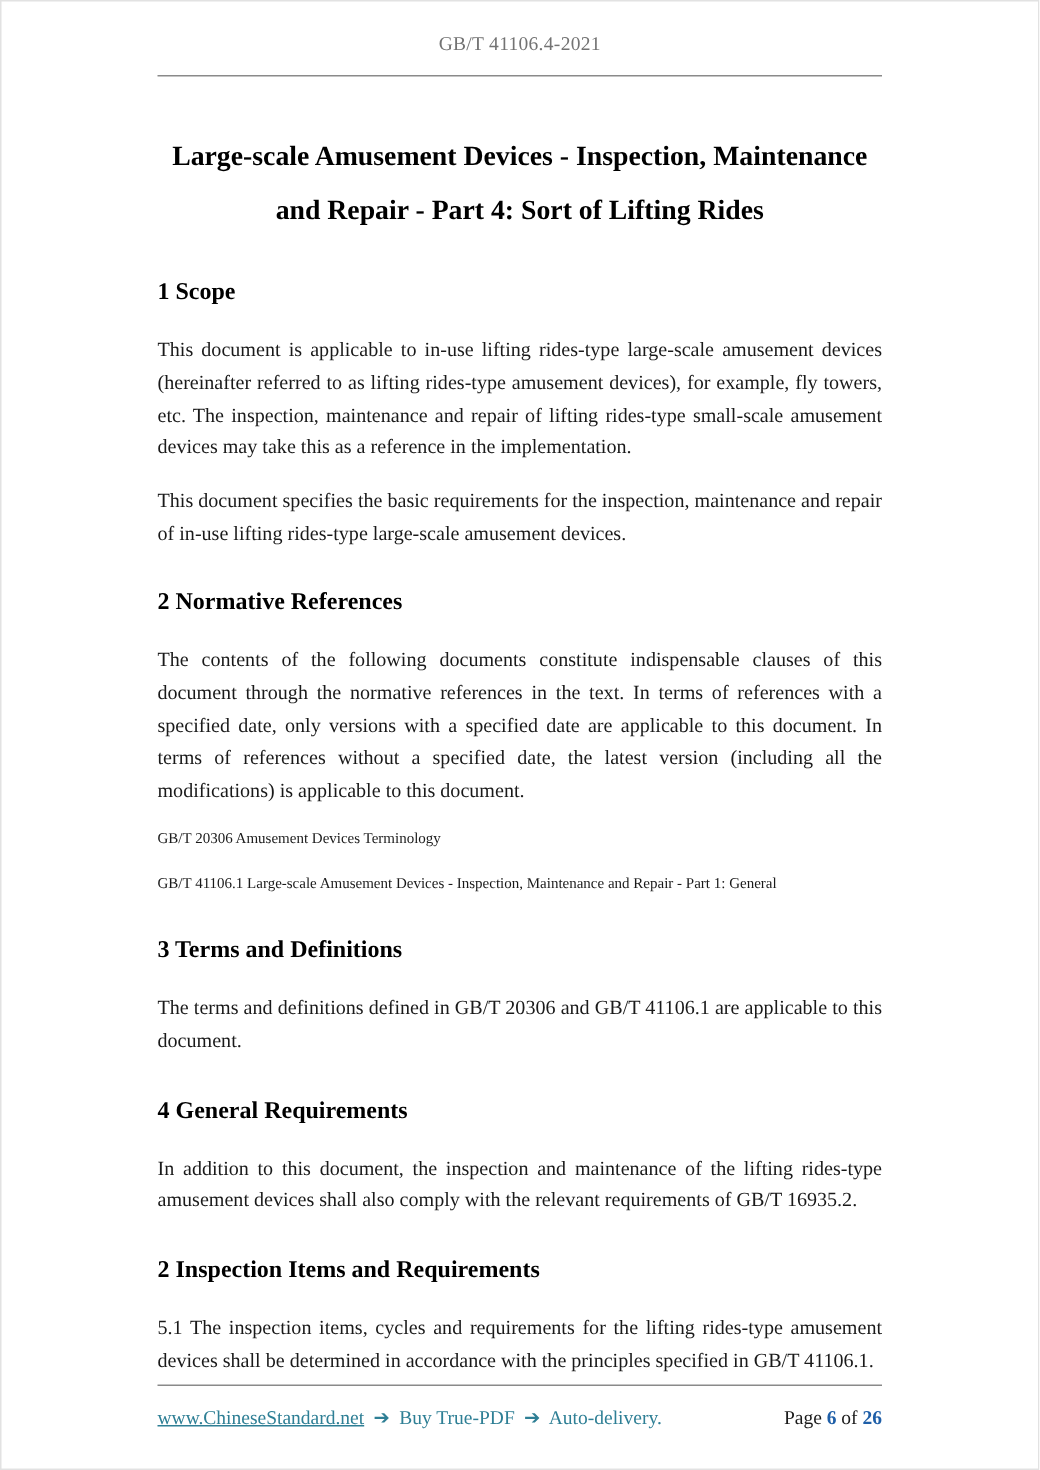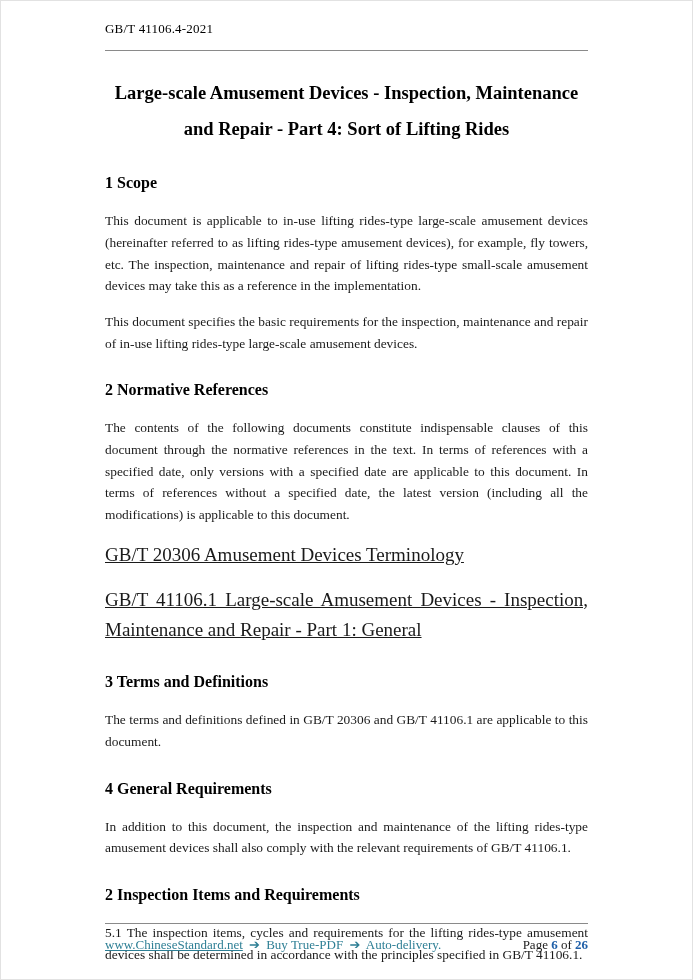--- a/index.html
+++ b/index.html
@@ -10,56 +10,56 @@
     height: 980px;
     margin: 0 auto;
     background: #ffffff;
     border: 1px solid #e2e2e2;
     font-family: "Liberation Serif", serif;
     color: #1a1a1a;
     padding: 20px 104px 0 104px;
     overflow: hidden;
   }
   .doc-code {
-    color: #000000;
+    text-align: center;
+    color: #737373;
     font-size: 13px;
     letter-spacing: 0.2px;
   }
   .rule {
     border: none;
     border-top: 1px solid #8a8a8a;
     height: 0;
   }
   .header-rule { margin-top: 13px; }
   .title {
-    margin-top: 24px;
+    margin-top: 36px;
     text-align: center;
     font-size: 18.5px;
     font-weight: bold;
     line-height: 1.95;
     color: #000;
   }
   .section-heading {
     font-size: 16px;
     font-weight: bold;
     color: #000;
     margin: 27px 0 18px 0;
   }
   p.body-text {
     font-size: 13.4px;
     line-height: 1.62;
     text-align: justify;
     margin-bottom: 14px;
   }
   p.ref-text {
-    font-size: 19px;
+    font-size: 10px;
     line-height: 1.62;
     text-align: justify;
     margin-bottom: 14px;
-    text-decoration: underline;
   }
   .clause-num { font-weight: normal; }
   .footer {
     position: absolute;
     left: 104px;
     right: 104px;
     bottom: 26px;
     margin-top: 20px;
   }
   .footer-rule { margin-bottom: 13px; }
@@ -105,21 +105,21 @@
     <p class="ref-text">GB/T 41106.1 Large-scale Amusement Devices - Inspection, Maintenance and Repair - Part 1: General</p>
   </section>
 
   <section>
     <h2 class="section-heading">3 Terms and Definitions</h2>
     <p class="body-text">The terms and definitions defined in GB/T 20306 and GB/T 41106.1 are applicable to this document.</p>
   </section>
 
   <section>
     <h2 class="section-heading">4 General Requirements</h2>
-    <p class="body-text">In addition to this document, the inspection and maintenance of the lifting rides-type amusement devices shall also comply with the relevant requirements of GB/T 41106.1.</p>
+    <p class="body-text">In addition to this document, the inspection and maintenance of the lifting rides-type amusement devices shall also comply with the relevant requirements of GB/T 16935.2.</p>
   </section>
 
   <section>
     <h2 class="section-heading">2 Inspection Items and Requirements</h2>
     <p class="body-text"><span class="clause-num">5.1</span> <span>The inspection items, cycles and requirements for the lifting rides-type amusement devices shall be determined in accordance with the principles specified in GB/T 41106.1.</span></p>
   </section>
 
   <div class="footer">
     <hr class="rule footer-rule">
     <div class="footer-row">

